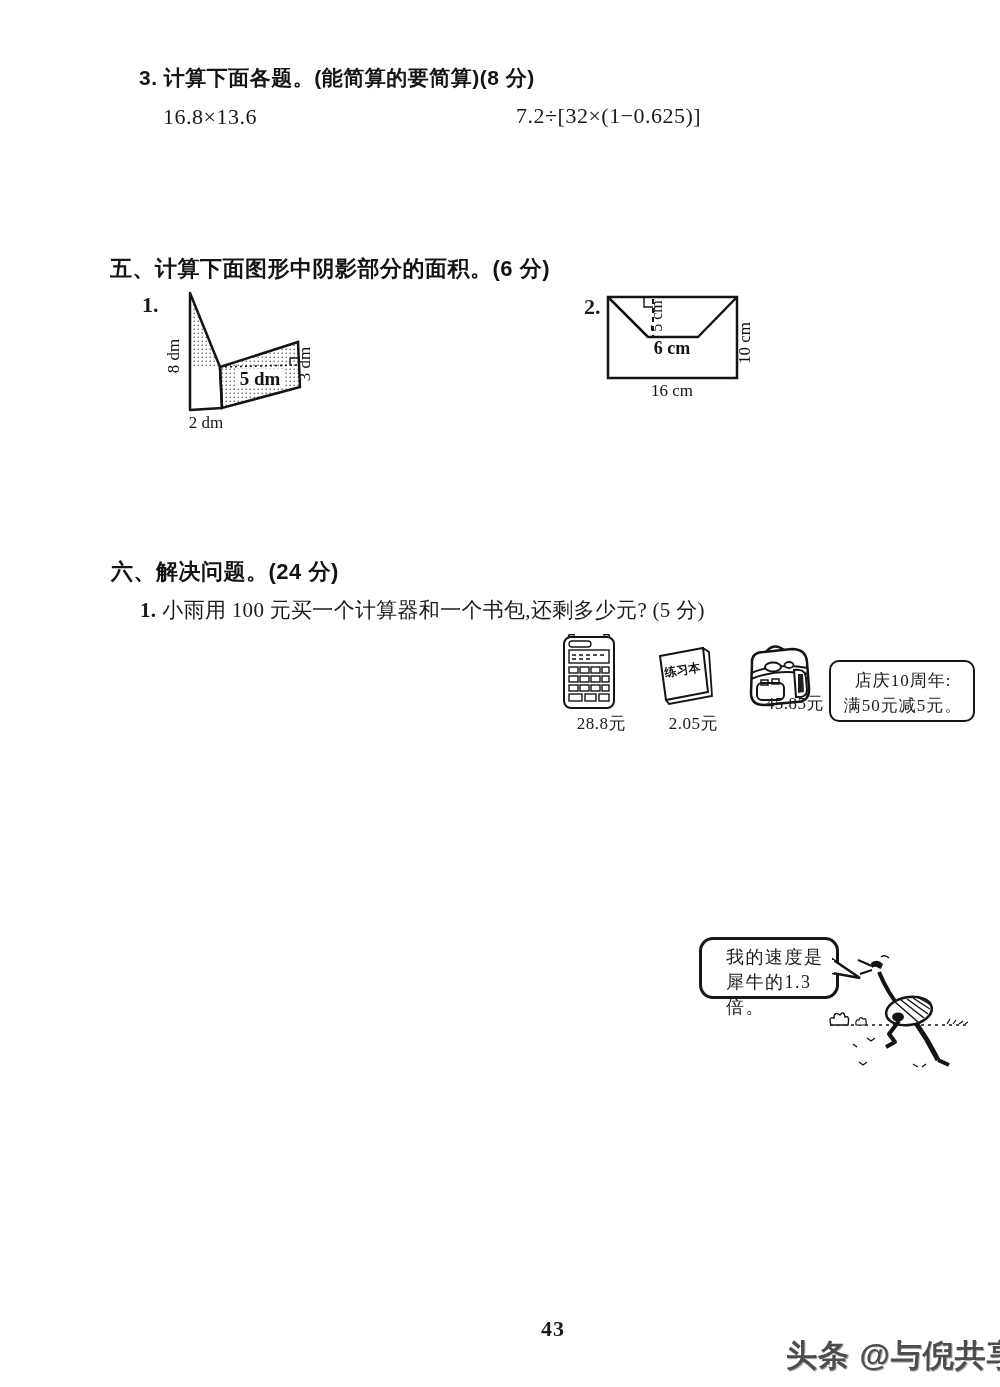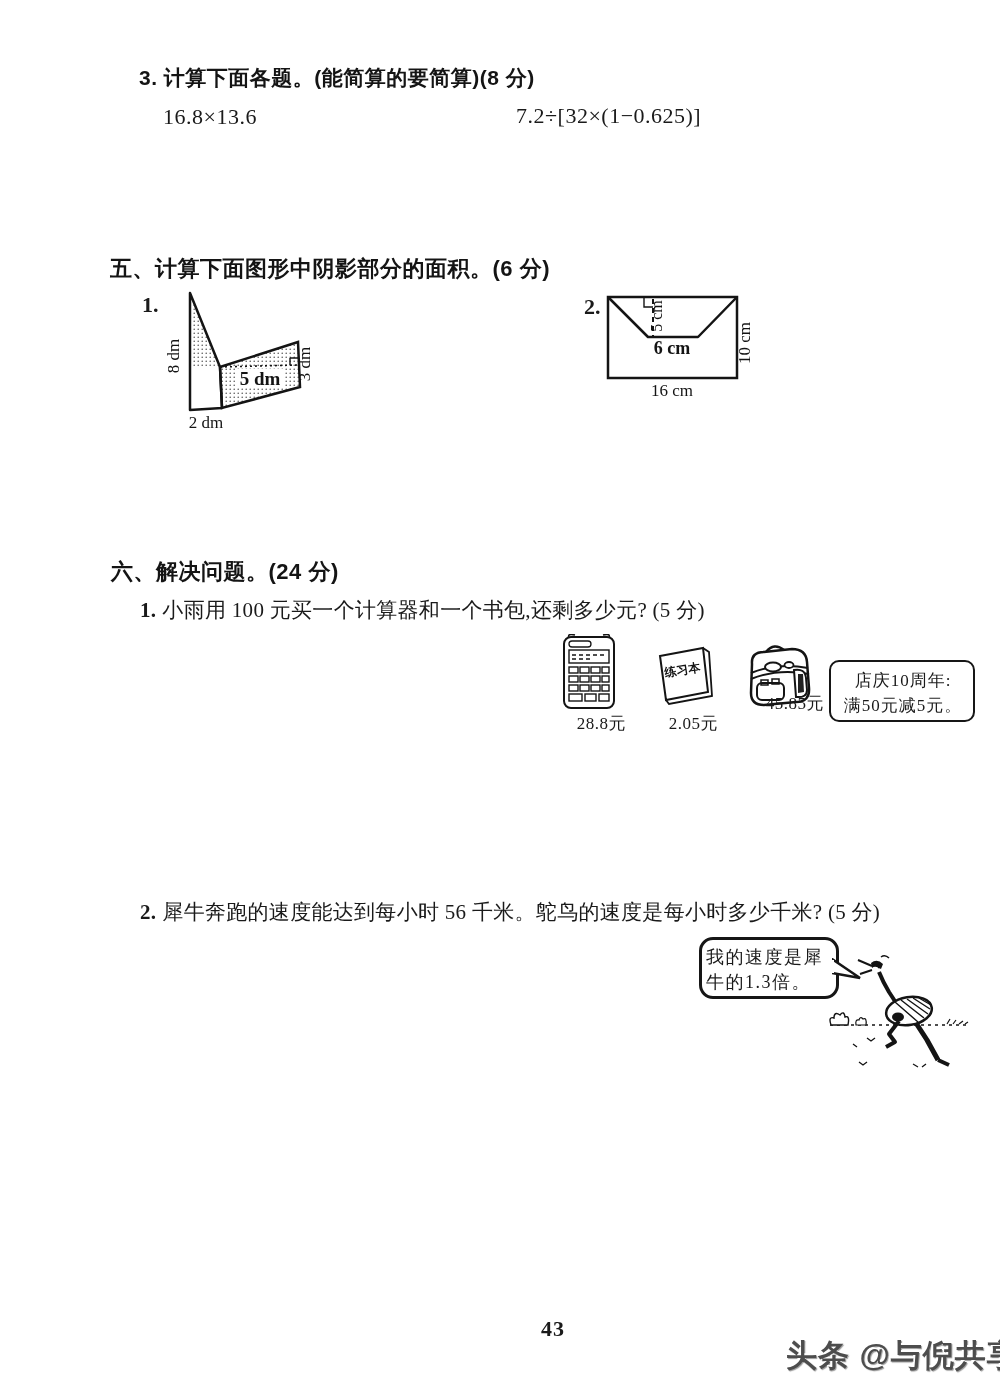--- a/index.html
+++ b/index.html
@@ -30,21 +30,21 @@
     border:2px solid #161616;border-radius:10px;
     padding:6px 8px 4px 10px;
     font-size:17px;line-height:25px;
     letter-spacing:1px;
     box-sizing:border-box;
     white-space:nowrap;
   }
   .bubble{
     width:140px;height:62px;
     border:3px solid #161616;border-radius:14px;
-    padding:5px 8px 4px 4px;
+    padding:5px 8px 4px 24px;
     font-size:18px;line-height:25px;
     letter-spacing:1.5px;
     box-sizing:border-box;
     white-space:normal;
     background:#fff;
   }
   .bubble-tail{position:absolute;right:-26px;top:18px;}
   .page-num{font-size:22px;font-weight:bold;letter-spacing:1px;}
   .watermark{
     font-family:"Liberation Sans", sans-serif;
@@ -155,23 +155,20 @@
     <path d="M56 30 Q67 28 68 38 L69 50 Q69 58 58 57 Z" fill="#fff" stroke="#141414" stroke-width="2"></path>
     <path d="M60 34 L65 34 L66 52 L60 53 Z" fill="#222" stroke="none"></path>
   </svg>
   <div class="abs price" style="left:744px;top:692px;width:80px;">45.85元</div>
 
   <div class="abs sign" style="left:829px;top:660px;text-align:center;">
     <div>店庆10周年:</div>
     <div>满50元减5元。</div>
   </div>
 
-  <div class="abs prob" style="left:140px;top:898px;">
-    <span class="num">2.</span><span>犀牛奔跑的速度能达到每小时 56 千米。鸵鸟的速度是每小时多少千米? (5 分)</span>
-  </div>
 
   <div class="abs bubble" style="left:699px;top:937px;">
     <span>我的速度是犀牛的1.3倍。</span>
     <svg class="bubble-tail" width="30" height="24" viewBox="0 0 30 24">
       <polygon points="0,1 28,20 0,15" fill="#ffffff" stroke="#161616" stroke-width="2.5"></polygon>
       <rect x="-2" y="2" width="4" height="13" fill="#ffffff" stroke="none"></rect>
     </svg>
   </div>
 
   <svg class="abs" style="left:815px;top:948px;" width="170" height="130" viewBox="0 0 170 130">

